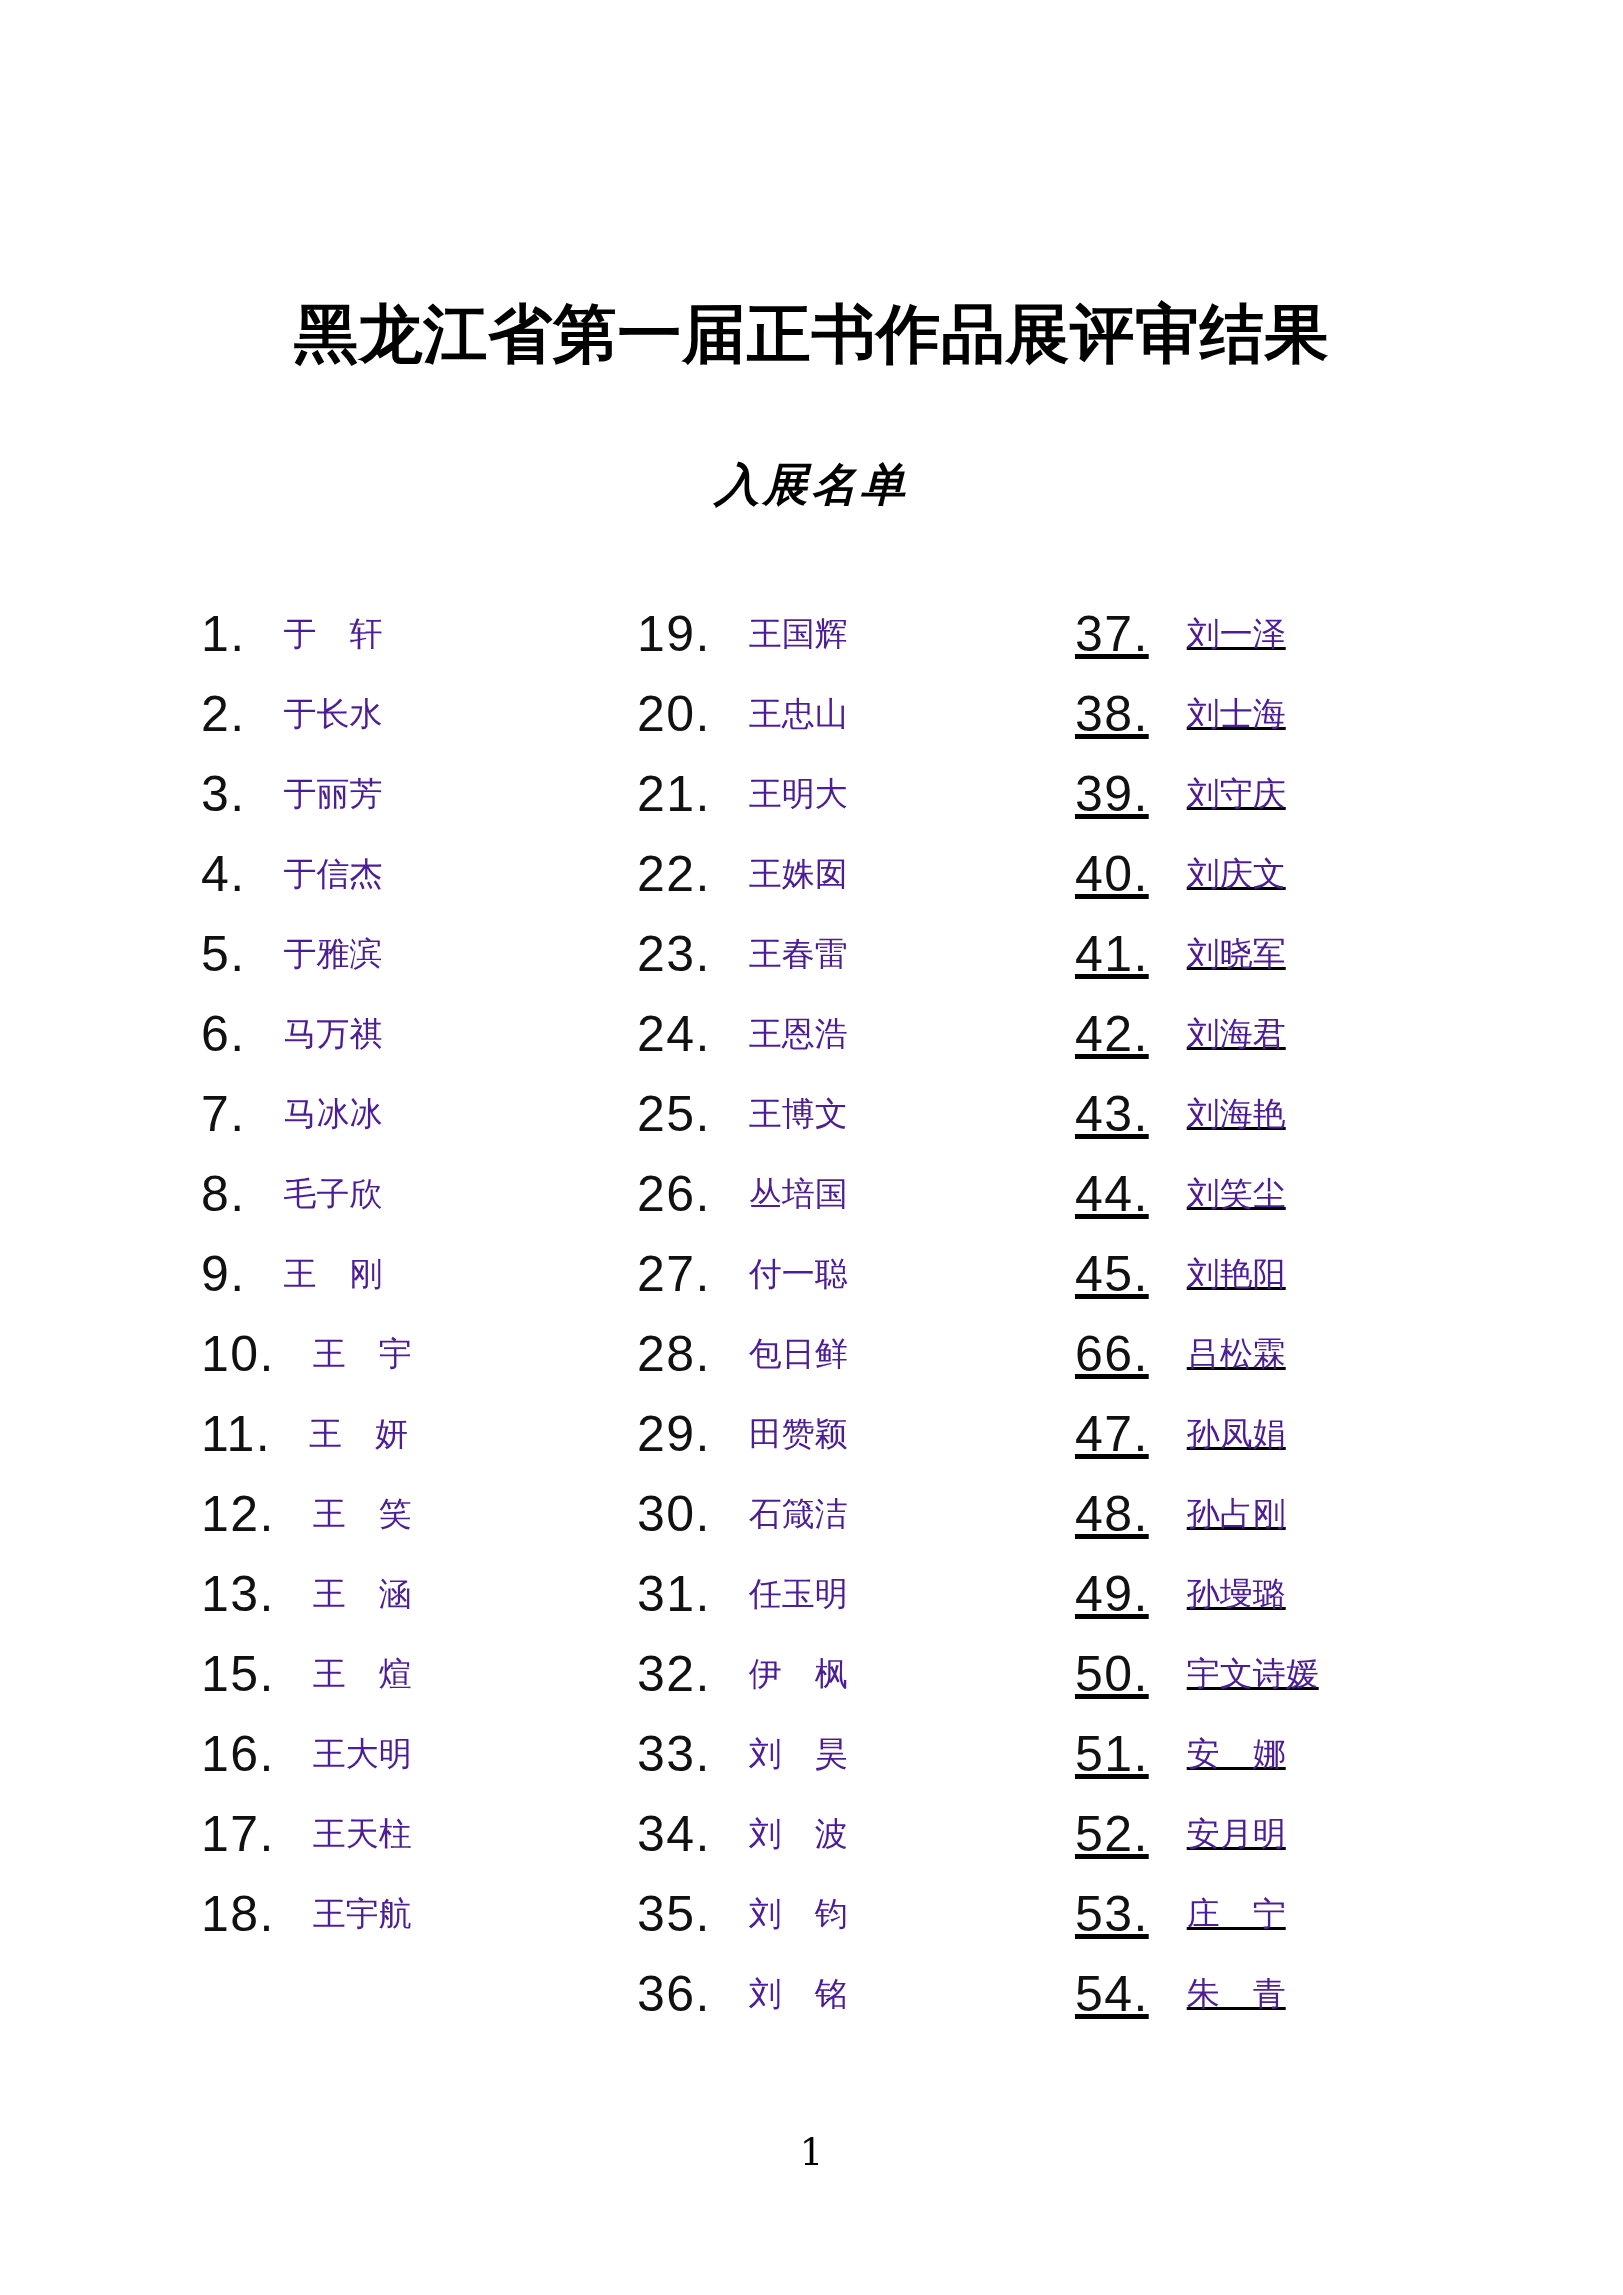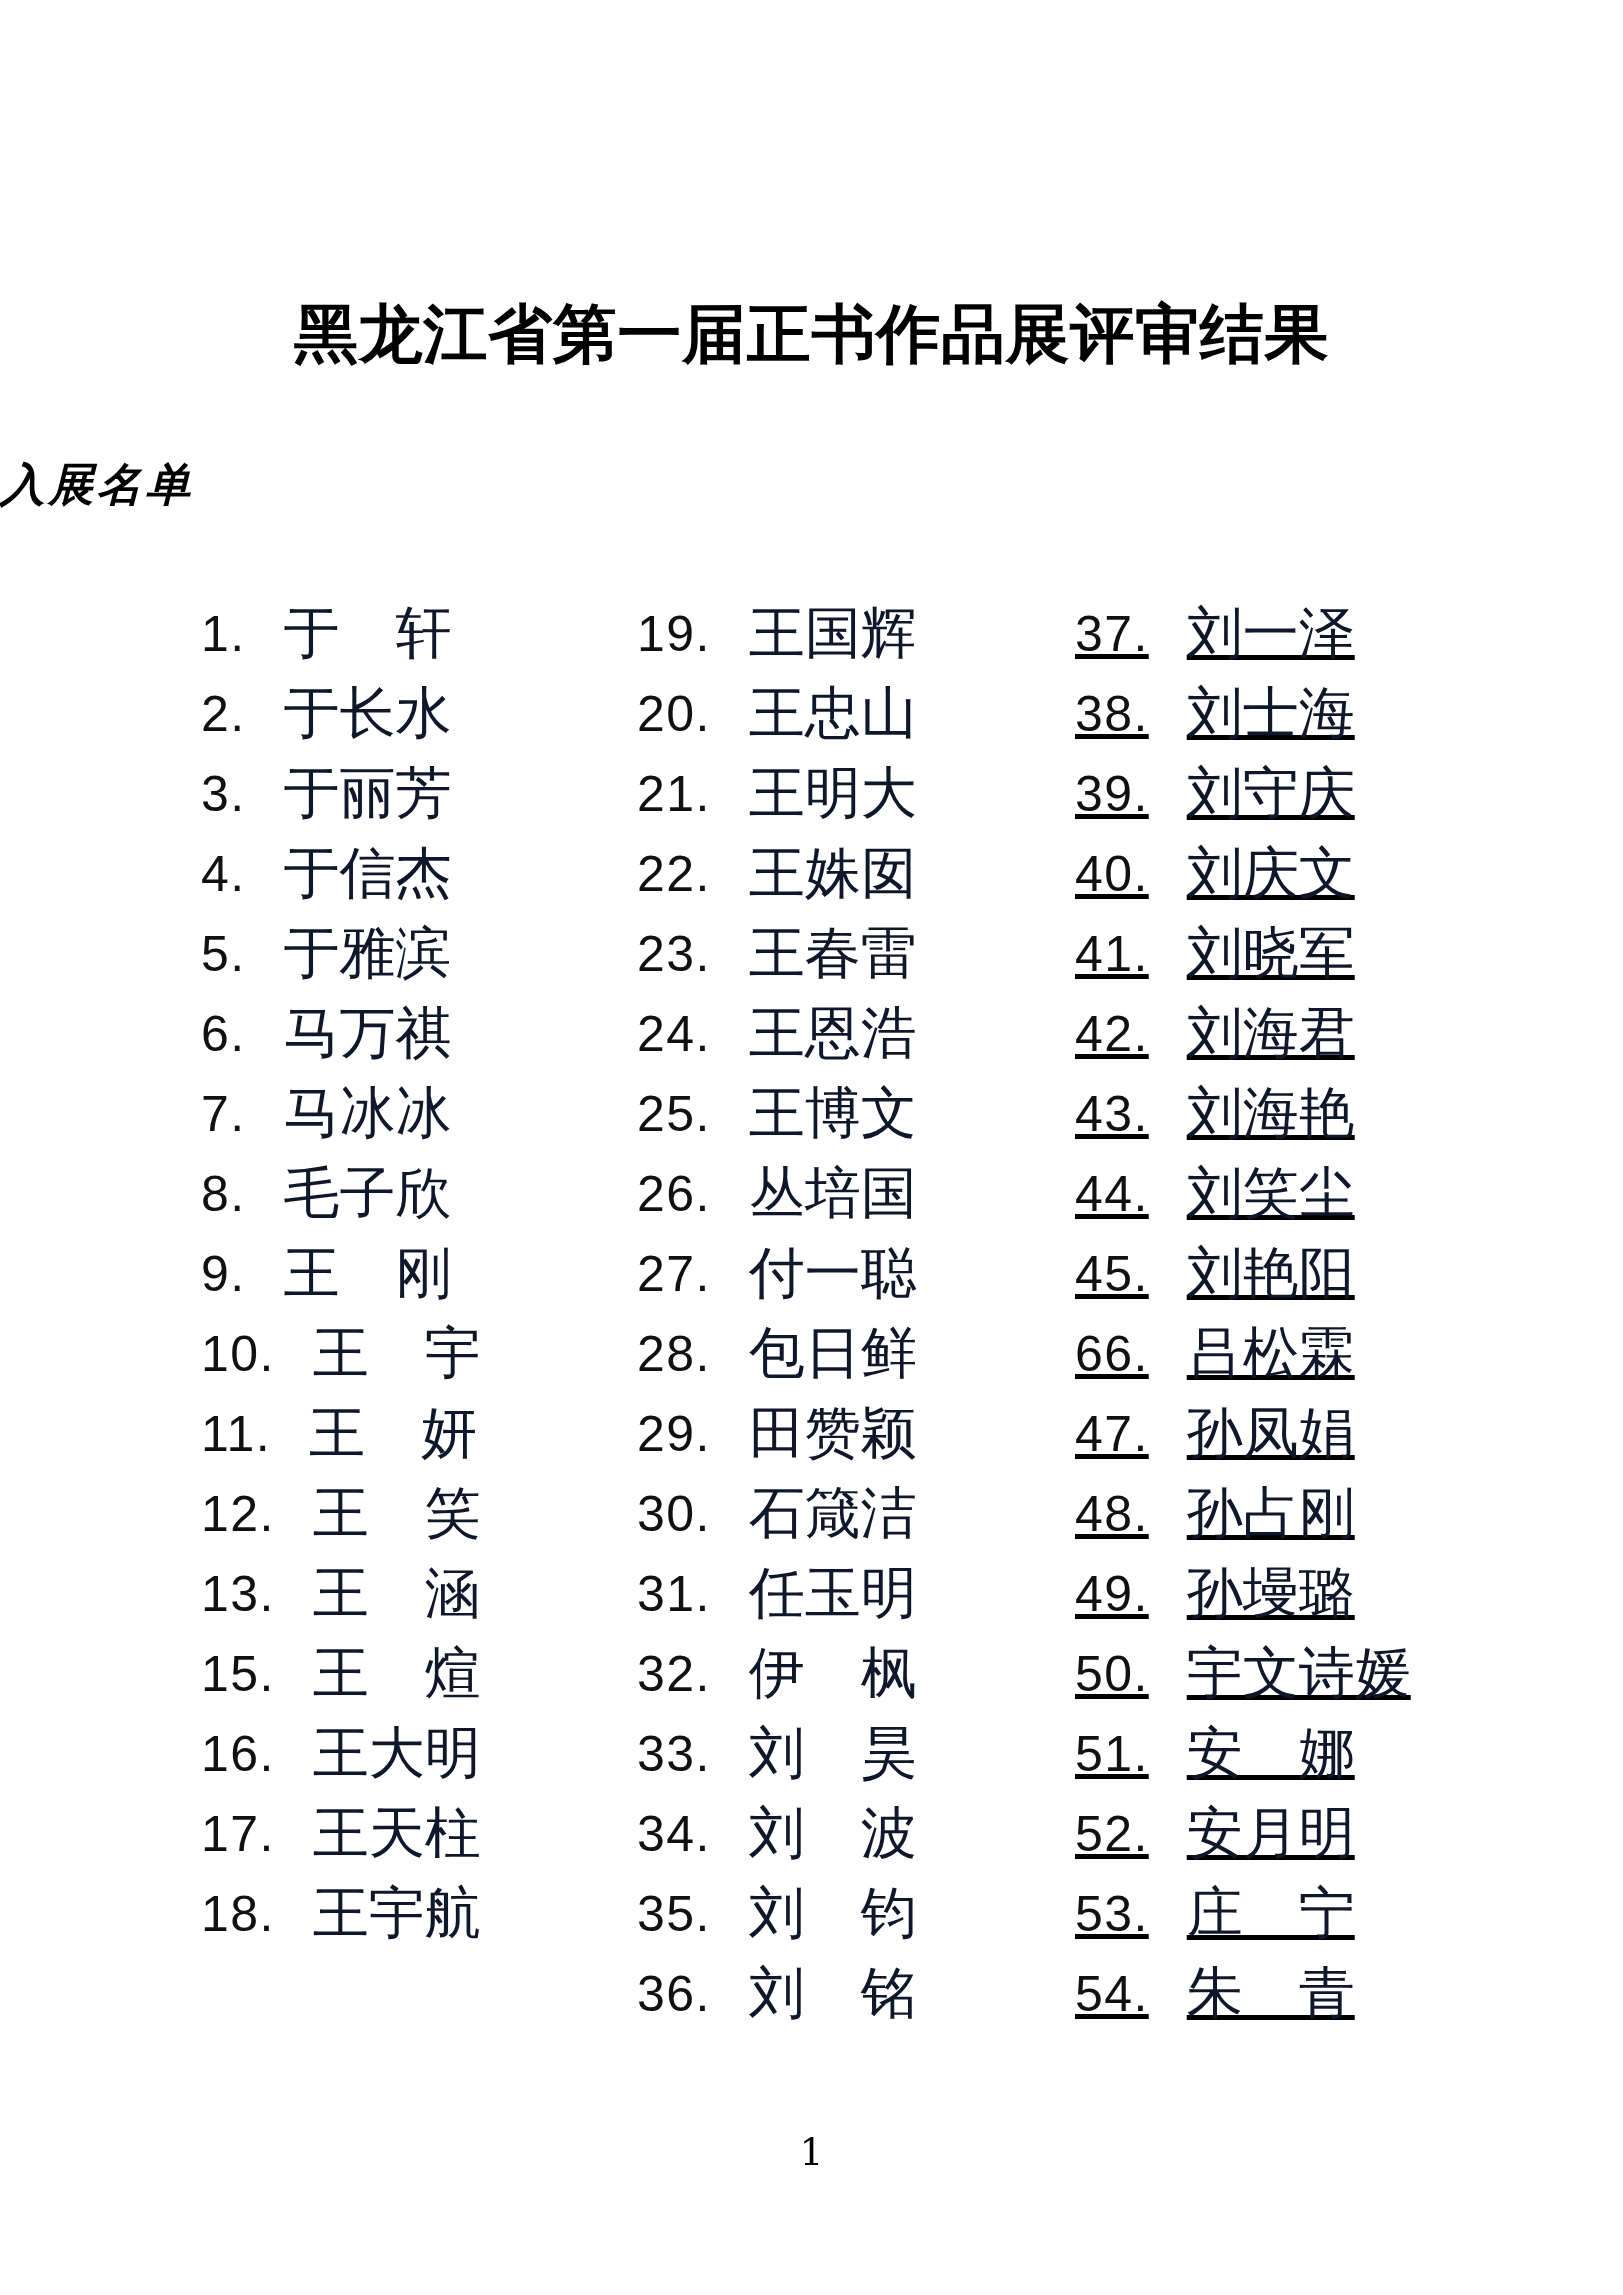--- a/index.html
+++ b/index.html
@@ -24,21 +24,21 @@
     line-height:1.1;
     font-weight:900;
     font-family:"DejaVu Serif","Liberation Serif",serif;
     letter-spacing:0.7px;
   }
   .subtitle{
     position:absolute;
     top:455px;
     left:0;
     width:100%;
-    text-align:left;
+    text-align:center;
     font-size:45px;
     font-weight:700;
     font-style:italic;
     letter-spacing:3.4px;
     font-family:"DejaVu Serif","Liberation Serif",serif;
   }
   .list{
     position:absolute;
     top:594px;
     left:201px;
@@ -63,22 +63,22 @@
     font-weight:400;
     font-size:50px;
     color:#111;
     min-width:41px;
     margin-right:38px;
     letter-spacing:1.4px;
   }
   .name{
     font-family:"DejaVu Serif","Liberation Serif",serif;
     font-weight:400;
-    font-size:56px;
-    color:#0f172a;
+    font-size:33px;
+    color:#4c1d95;
   }
   .page-number{
     position:absolute;
     top:2131px;
     left:0;
     width:100%;
     text-align:center;
     font-size:37px;
     font-family:"DejaVu Serif","Liberation Serif",serif;
   }

